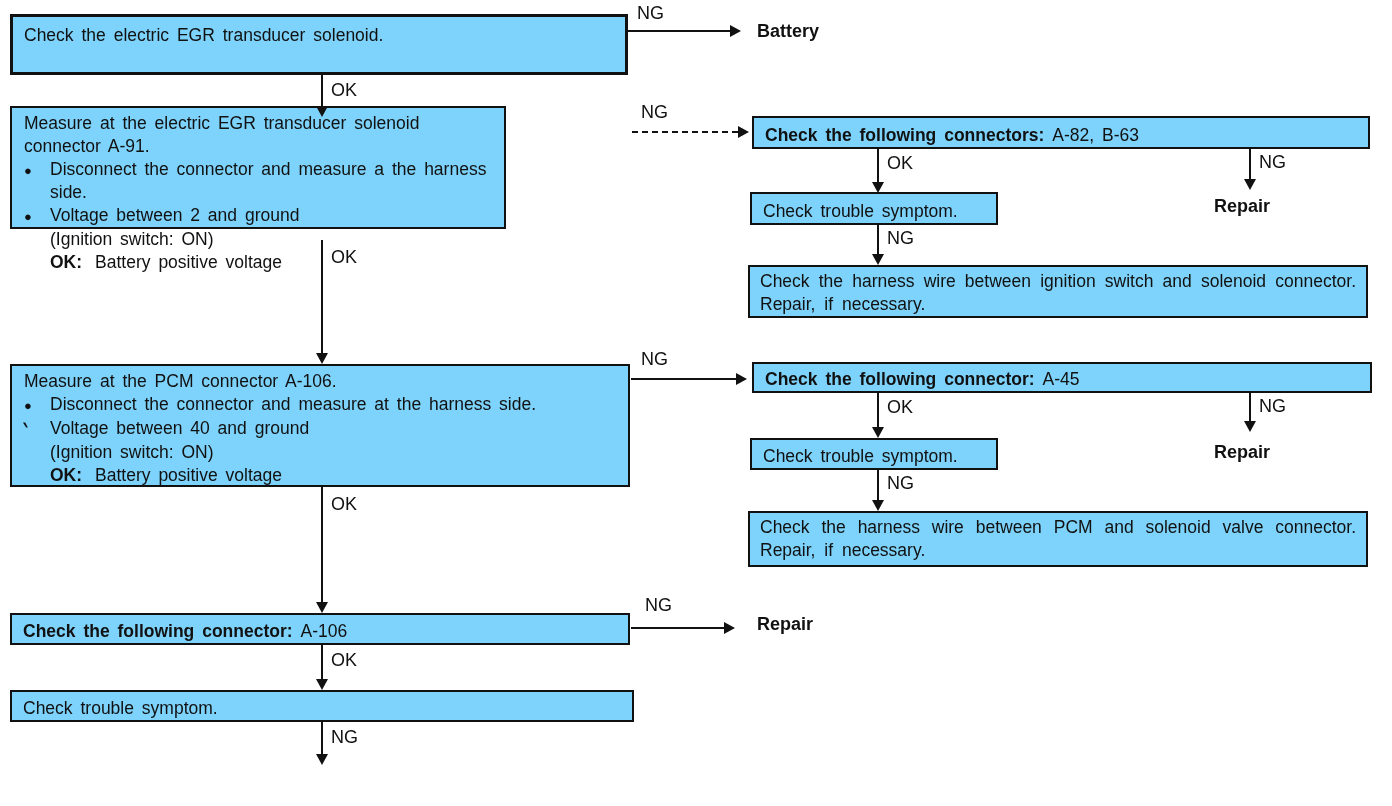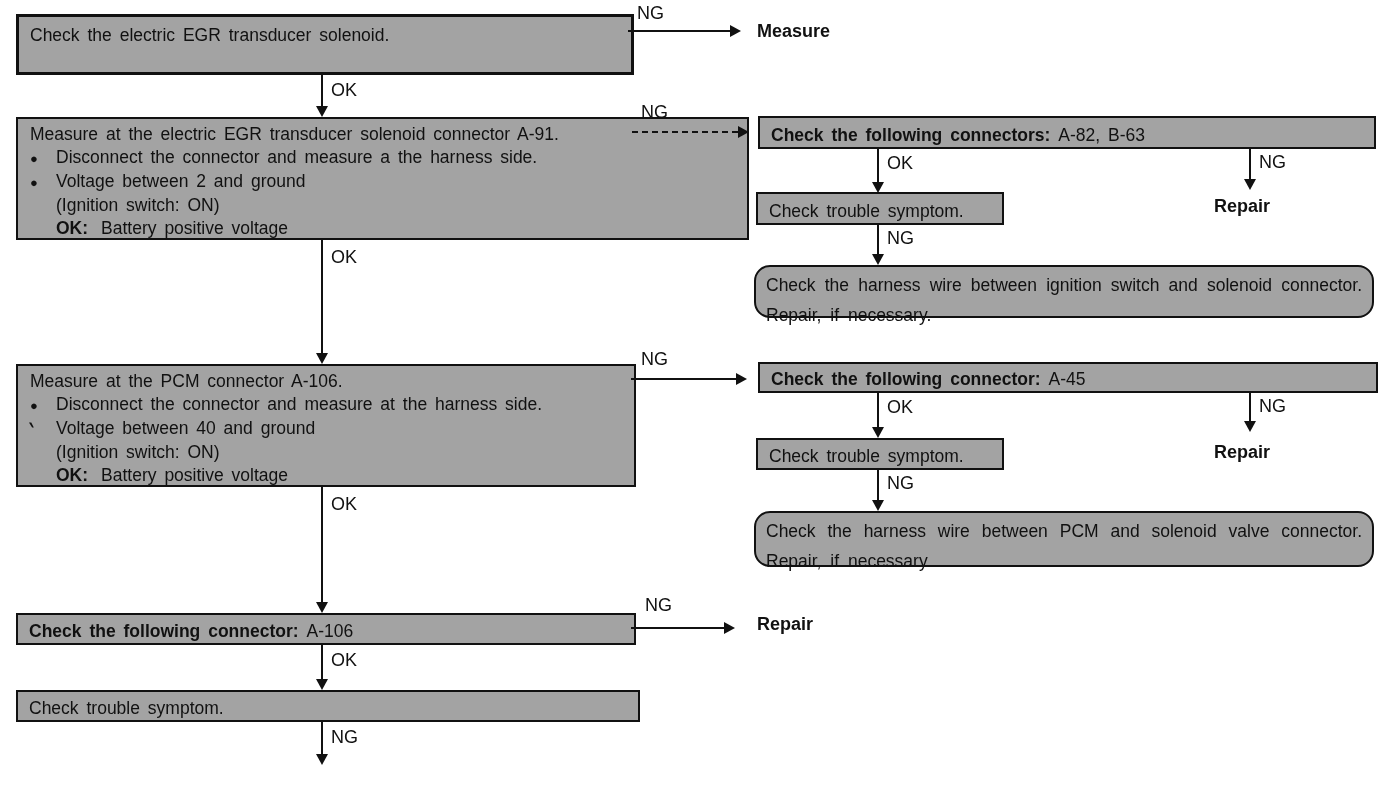--- a/index.html
+++ b/index.html
@@ -1,30 +1,29 @@
 <!DOCTYPE html>
 <html><head>
 <meta charset="utf-8">
 <style>
   html,body{margin:0;padding:0;background:#ffffff;}
   .stage{
     position:relative;width:1392px;height:806px;background:#ffffff;
     font-family:"Liberation Sans",sans-serif;color:#111111;
   }
   .box{
-    position:absolute;box-sizing:border-box;background:#a3a3a3;
+    position:absolute;box-sizing:border-box;background:#7dd3fc;
     border:2px solid #111111;font-size:17.5px;line-height:23px;
     word-spacing:3px;
-    margin-left:6px;
   }
   .box.thick{border-width:3px;}
   .single{display:flex;align-items:flex-end;padding:0 11px;white-space:nowrap;}
   .multi{padding:4px 8px 0 12px;}
   .toppad{display:block;padding:7px 11px;}
-  .wide{padding:3px 10px;line-height:30px;text-align:justify;word-spacing:4px;border-radius:16px;}
+  .wide{padding:3px 10px;line-height:23px;text-align:justify;word-spacing:4px;}
   .mrow{display:flex;}
   .marker{flex:none;width:26px;font-size:13px;padding-top:1px;}
   .marker.tick{font-size:17px;font-weight:bold;}
   .indent{padding-left:26px;text-align:right;}
   .okkey{font-weight:bold;margin-right:13px;}
   .bold{font-weight:bold;}
   .val{margin-left:8px;}
   .vline{position:absolute;width:2px;background:#111111;}
   .hline{position:absolute;height:2px;background:#111111;}
   .hline.dashed{background:none;height:0;border-top:2px dashed #111111;}
@@ -39,21 +38,21 @@
 </style>
 </head>
 <body>
 
 <div class="stage">
 
   <div class="box thick toppad" style="left:10px;top:14px;width:618px;height:61px;">
     <span>Check the electric EGR transducer solenoid.</span>
   </div>
 
-  <div class="box multi" style="left:10px;top:117px;width:733px;height:123px;">
+  <div class="box multi" style="left:10px;top:106px;width:496px;height:123px;">
     <div class="mrow">Measure at the electric EGR transducer solenoid connector A-91.</div>
     <div class="mrow">
       <span class="marker">●</span>
       <span>Disconnect the connector and measure a the harness side.</span>
     </div>
     <div class="mrow">
       <span class="marker">●</span>
       <span>Voltage between 2 and ground</span>
     </div>
     <div class="mrow indent">(Ignition switch: ON)</div>
@@ -109,21 +108,21 @@
   </div>
 
   <div class="box single" style="left:750px;top:438px;width:248px;height:32px;">
     <span>Check trouble symptom.</span>
   </div>
 
   <div class="box wide" style="left:748px;top:511px;width:620px;height:56px;">
     <span>Check the harness wire between PCM and solenoid valve connector. Repair, if necessary.</span>
   </div>
 
-  <div class="term" style="left:757px;top:21px;">Measure</div>
+  <div class="term" style="left:757px;top:21px;">Battery</div>
   <div class="term" style="left:1214px;top:196px;">Repair</div>
   <div class="term" style="left:1214px;top:442px;">Repair</div>
   <div class="term" style="left:757px;top:614px;">Repair</div>
 
   <div class="vline" style="left:321px;top:75px;height:32px;"></div>
   <div class="ah-down" style="left:316px;top:106px;"></div>
   <div class="lbl" style="left:331px;top:80px;">OK</div>
 
   <div class="vline" style="left:321px;top:240px;height:114px;"></div>
   <div class="ah-down" style="left:316px;top:353px;"></div>

